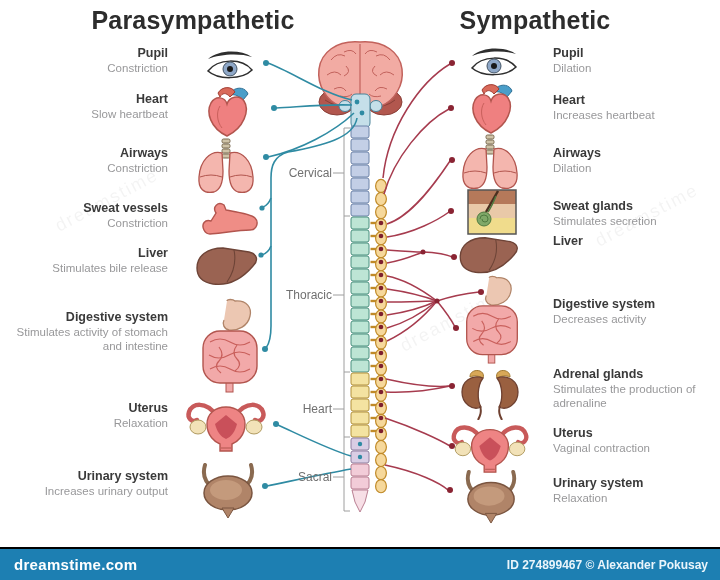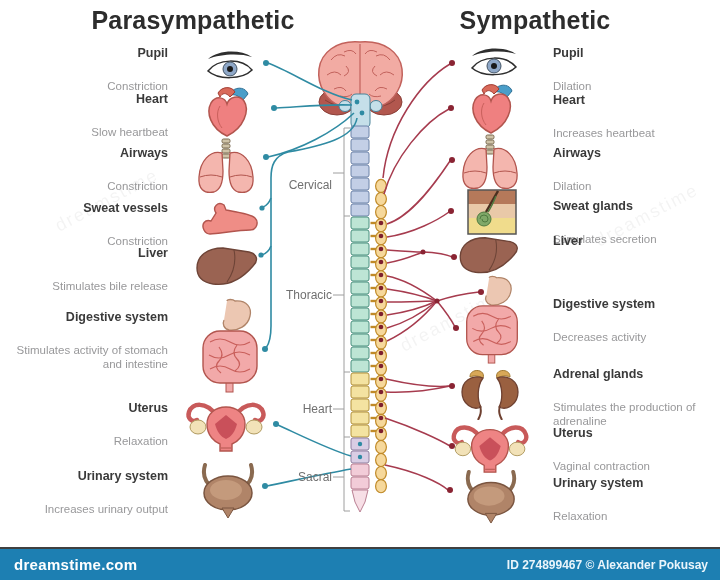--- a/index.html
+++ b/index.html
@@ -4,33 +4,33 @@
 <style>
   html,body{margin:0;padding:0;}
   body{width:720px;height:580px;position:relative;background:#ffffff;
        font-family:"Liberation Sans", sans-serif;overflow:hidden;}
   .title{position:absolute;top:6px;font-size:25px;font-weight:600;color:#2d2d2d;text-align:center;letter-spacing:.2px;}
   .tl{left:43px;width:300px;}
   .tr{left:385px;width:300px;}
   .ltxt{position:absolute;left:4px;width:164px;text-align:right;}
   .rtxt{position:absolute;left:553px;width:158px;text-align:left;}
   .nm{font-size:12.5px;font-weight:700;color:#3a3a3a;line-height:1.2;}
-  .ds{font-size:11.5px;color:#98989a;line-height:1.2;margin-top:19px;}
+  .ds{font-size:11.5px;color:#98989a;line-height:1.2;margin-top:1px;}
   .spineLabel{position:absolute;left:252px;width:80px;text-align:right;font-size:12px;color:#707070;}
   .icn{position:absolute;}
   .icn svg{display:block;width:100%;height:100%;}
   svg.diagram{position:absolute;left:0;top:0;pointer-events:none;}
   .pn{stroke:var(--para,#2f8ba3);stroke-width:1.6;fill:none;}
   .pnd{fill:var(--para,#2f8ba3);}
   .sn{stroke:var(--symp,#a63b4e);stroke-width:1.5;fill:none;}
   .snd{fill:#8a2433;}
   .gy{stroke:#c2625c;stroke-width:1;fill:none;}
   .wm{position:absolute;font-size:18px;color:#000;opacity:0.045;transform:rotate(-28deg);letter-spacing:2px;}
   .footer{position:absolute;left:0;top:547px;width:720px;height:33px;background:var(--footer,#1d7fb2);
-          border-top:2px solid #404040;box-sizing:border-box;display:flex;align-items:center;justify-content:space-between;}
+          border-top:2px solid #000000;box-sizing:border-box;display:flex;align-items:center;justify-content:space-between;}
   .site{color:#ffffff;font-size:15px;font-weight:700;margin-left:14px;letter-spacing:.3px;}
   .credit{color:#eaf5fb;font-size:12px;font-weight:700;margin-right:12px;}
 </style>
 </head>
 <body style="--para: #2f8ba3; --symp: #a63b4e; --footer: #1d7fb2;">
 
 <span class="wm" style="left:50px;top:190px">dreamstime</span>
 <span class="wm" style="left:395px;top:310px">dreamstime</span>
 <span class="wm" style="left:590px;top:205px">dreamstime</span>
 
@@ -225,21 +225,21 @@
       <circle class="snd" cx="481" cy="292" r="3"></circle>
     <circle class="snd" cx="456" cy="328" r="3"></circle>
       <circle class="snd" cx="452" cy="386" r="3"></circle>
     <circle class="snd" cx="452" cy="446" r="3"></circle>
       <circle class="snd" cx="450" cy="490" r="3"></circle>
     <circle class="snd" cx="423" cy="252" r="2.5"></circle>
       <circle class="snd" cx="437" cy="301" r="2.5"></circle>
   </g>
 </svg>
 
-<span class="spineLabel" style="top:178px">Cervical</span>
+<span class="spineLabel" style="top:166px">Cervical</span>
 <span class="spineLabel" style="top:288px">Thoracic</span>
 <span class="spineLabel" style="top:402px">Heart</span>
 <span class="spineLabel" style="top:470px">Sacral</span>
 
 <div class="ltxt" style="top:46px">
     <div class="nm">Pupil</div>
     <div class="ds">Constriction</div>
   </div>
 <div class="ltxt" style="top:92px">
     <div class="nm">Heart</div>

